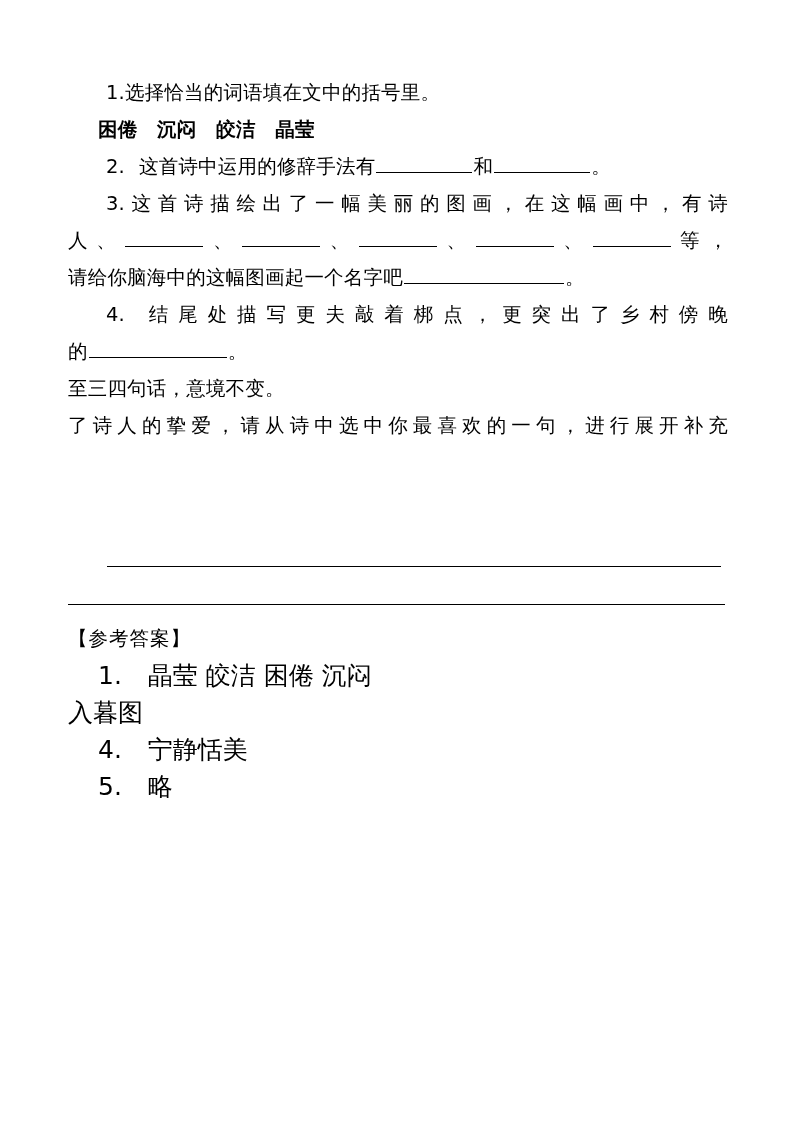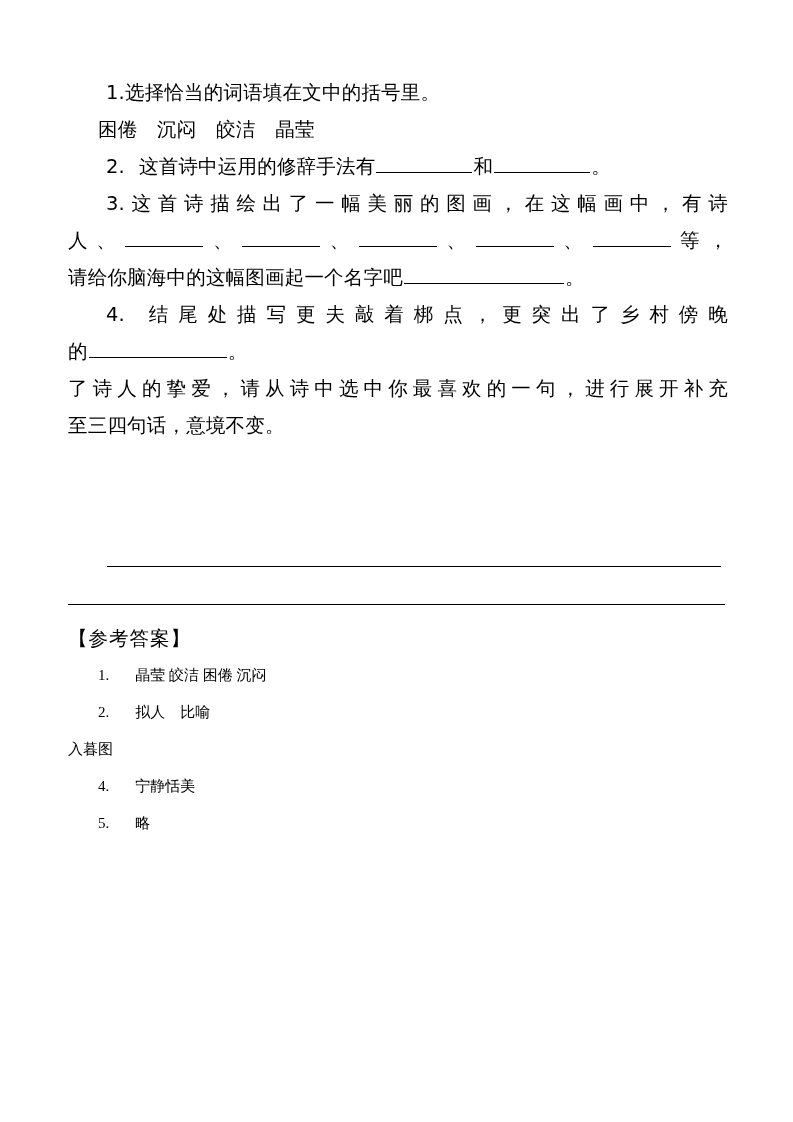--- a/index.html
+++ b/index.html
@@ -34,20 +34,21 @@
     font-size: 19.5px;
     line-height: 37px;
     letter-spacing: 0.2px;
     white-space: nowrap;
   }
   .indent {
     padding-left: 38px;
   }
   .indent-sm {
     padding-left: 30px;
+    font-weight: bold;
   }
   .just {
     text-align: justify;
     text-align-last: justify;
   }
   .blank-sm {
     display: inline-block;
     border-bottom: 1px solid #000;
     width: 78px;
     vertical-align: baseline;
@@ -98,24 +99,23 @@
     top: 620px;
     width: 660px;
   }
   .ans-title {
     font-size: 19.5px;
     line-height: 37px;
     letter-spacing: 1px;
     font-family: Liberation Serif, serif;
   }
   .ans-line {
-    font-size: 15px;
+    font-size: 25px;
     line-height: 37px;
     padding-left: 30px;
-    font-family: Liberation Serif, serif;
   }
   .ans-line.cont {
     padding-left: 0;
   }
   .gapwide {
     display: inline-block;
     width: 52px;
   }
   .sp4 { display:inline-block; width: 14px; }
   .sp8 { display:inline-block; width: 26px; }
@@ -153,44 +153,41 @@
 
     <div class="line indent just">
       <span>4.</span><span class="sp4"></span><span>结尾处描写更夫敲着梆点，更突出了乡村傍晚</span>
     </div>
 
     <div class="line">
       <span>的</span><span class="blank-lg"></span><span>。</span>
     </div>
 
 
+    <div class="line">
+      <span>至三四句话，意境不变。</span>
+    </div>
+
     <div class="line just">
       <span>了诗人的挚爱，请从诗中选中你最喜欢的一句，进行展开补充</span>
     </div>
 
-    <div class="line">
-      <span>至三四句话，意境不变。</span>
-    </div>
-
   </div>
 
   <div class="rule-1"></div>
   <div class="rule-2"></div>
 
   <div class="answers">
 
     <div class="ans-title">【参考答案】</div>
 
     <div class="ans-line">
       <span>1.</span><span class="sp8"></span><span>晶莹 皎洁 困倦 沉闷</span>
     </div>
 
-    <div class="ans-line">
-      <span>2.</span><span class="sp8"></span><span>拟人　比喻</span>
-    </div>
 
 
     <div class="ans-line cont">
       <span>入暮图</span>
     </div>
 
     <div class="ans-line">
       <span>4.</span><span class="sp8"></span><span>宁静恬美</span>
     </div>
 

